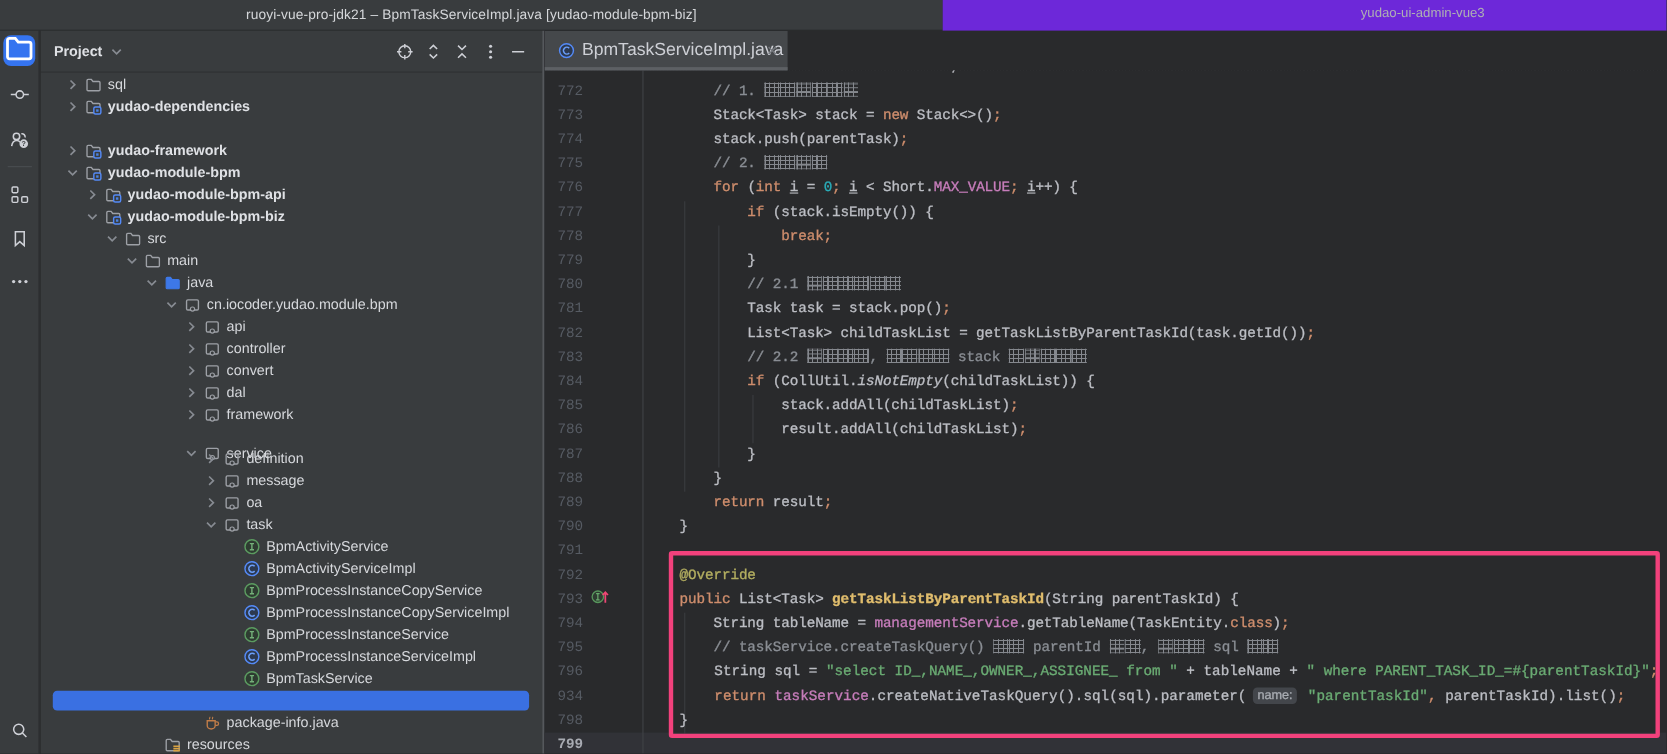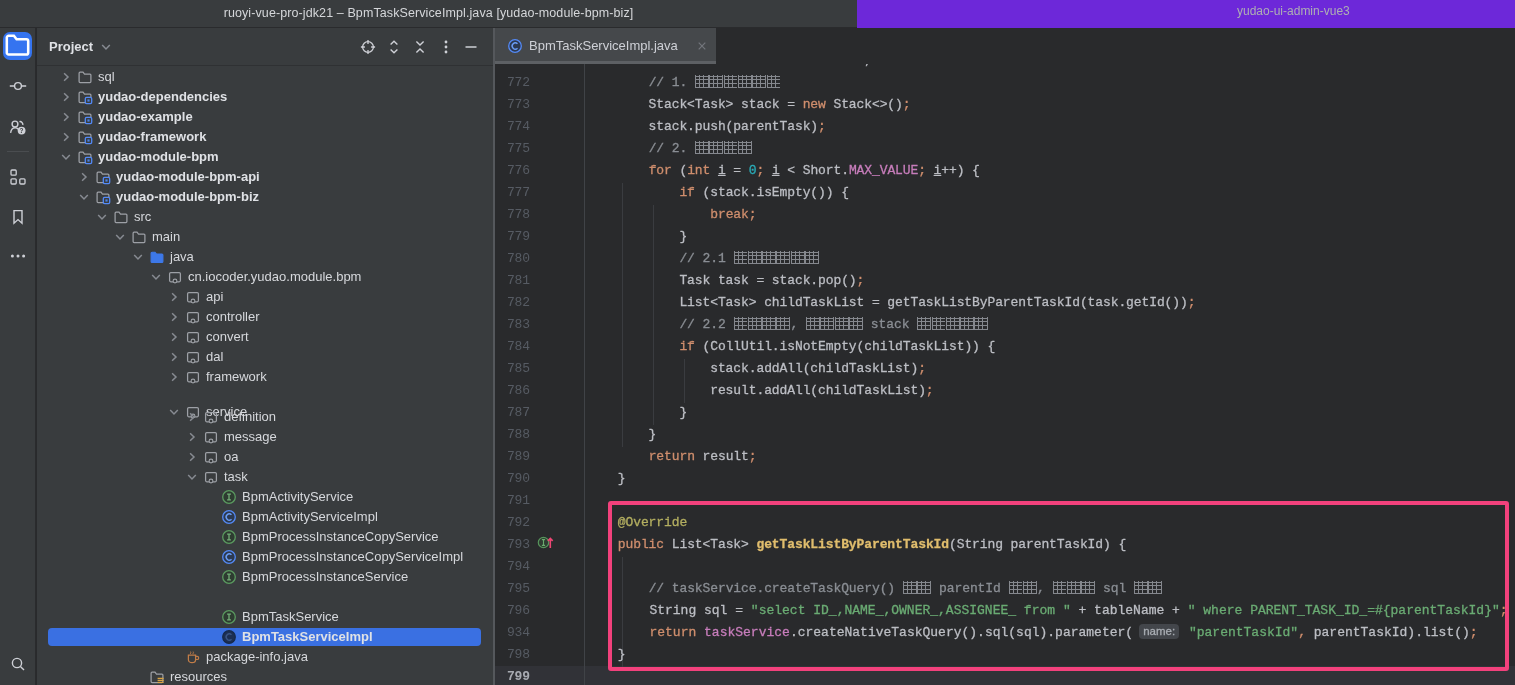--- a/index.html
+++ b/index.html
@@ -31,36 +31,36 @@
 .selrow{position:absolute;left:11px;width:433px;height:18px;background:#3a70e2;border-radius:4px}
 .selt{color:#fff}
 
 #split{position:absolute;left:493px;top:28px;width:2px;height:657px;background:#55585c}
 
 #ed{position:absolute;left:495px;top:28px;width:1020px;height:657px;background:#292a2c;overflow:hidden}
 #caretline{position:absolute;left:0;top:638px;width:1020px;height:19px;background:#313237}
 #tabbar{position:absolute;left:0;top:0;width:1020px;height:36px;background:#292a2c;z-index:5}
 #tab{position:absolute;left:0;top:0;width:221px;height:36px;background:#45484b}
 #tab .ic{position:absolute;left:12px;top:10px}
-#tab .t{position:absolute;left:34px;top:0;height:36px;line-height:36px;font-size:13px;color:#ced0d6}
+#tab .t{position:absolute;left:34px;top:0;height:36px;line-height:36px;font-size:16px;color:#ced0d6}
 #tab .x{position:absolute;left:199px;top:10px}
 #tabu{position:absolute;left:0;top:33px;width:221px;height:3px;background:#5d6064}
 
 .ln{position:absolute;left:0;width:35px;text-align:right;height:22px;line-height:22px;font-family:"Liberation Mono",monospace;font-size:13px;letter-spacing:-0.1px;color:#565b63}
 .ln.cur{color:#a8abb2;font-weight:bold}
 #gsep{position:absolute;left:89px;top:0;width:1px;height:657px;background:#404347}
 .cl{position:absolute;left:92px;height:22px;line-height:22px;font-family:"Liberation Mono",monospace;font-size:13px;letter-spacing:-0.1px;color:#bcbec4;white-space:pre;-webkit-text-stroke:0.3px}
 .cl.w{letter-spacing:0}
 .k{color:#cf8e6d}
 .c{color:#8a8e94}
 .s{color:#6aab73}
 .n{color:#2aacb8}
 .f{color:#c77dbb}
 .fi{color:#c77dbb;}
-.mi{}
+.mi{font-style:italic}
 .u{text-decoration:underline}
 .an{color:#b3ae60}
 .md{color:#e0bd6d;font-weight:bold}
 .chip{display:inline-block;height:15px;line-height:15px;background:#43464b;color:#a8acb2;font-size:11.5px;font-family:"Liberation Sans",sans-serif;border-radius:4px;padding:0 4px;margin:0 2px 0 6px;vertical-align:1px}
 .cj{display:inline-block;width:13.8px;height:12.5px;margin:0 .25px;vertical-align:-1.5px;opacity:.95;background:repeating-linear-gradient(0deg,currentColor 0 1px,transparent 1px 3.8px),repeating-linear-gradient(90deg,currentColor 0 1px,transparent 1px 4.2px)}
 .ig{position:absolute;width:1px;background:#3a3c40}
 
 #pink{position:absolute;left:608px;top:501px;width:901px;height:170px;border:4px solid #f2417c;border-radius:3px;z-index:9}
 </style></head><body>
 <div id="root">
@@ -152,93 +152,78 @@
         </span>
         <span class="ticon" style="left:40px">
           <svg viewBox="0 0 16 16">
             <path d="M2.1 4.2c0-.6.45-1 1-1h2.9l1.5 1.9h5.4c.55 0 1 .45 1 1v6.4c0 .55-.45 1-1 1H3.1c-.55 0-1-.45-1-1z" fill="none" stroke="#9DA0A6" stroke-width="1.25"></path>
             <rect x="8.3" y="8.3" width="6.4" height="6.4" rx="1.4" fill="#393c3e" stroke="#548af7" stroke-width="1.3"></rect>
             <rect x="10.4" y="10.4" width="2.2" height="2.2" fill="#4a82e4"></rect>
           </svg>
         </span>
         <span class="tl b" style="left:61px">yudao-dependencies</span>
       </div>
-<div class="trow" style="top:79px">
+<div class="trow" style="top:99px">
         <span class="ticon" style="left:21px">
           <svg viewBox="0 0 16 16">
             <path d="M6.1 4.2 10 8l-3.9 3.8" fill="none" stroke="#878b92" stroke-width="1.5"></path>
           </svg>
         </span>
         <span class="ticon" style="left:40px">
           <svg viewBox="0 0 16 16">
             <path d="M2.1 4.2c0-.6.45-1 1-1h2.9l1.5 1.9h5.4c.55 0 1 .45 1 1v6.4c0 .55-.45 1-1 1H3.1c-.55 0-1-.45-1-1z" fill="none" stroke="#9DA0A6" stroke-width="1.25"></path>
             <rect x="8.3" y="8.3" width="6.4" height="6.4" rx="1.4" fill="#393c3e" stroke="#548af7" stroke-width="1.3"></rect>
             <rect x="10.4" y="10.4" width="2.2" height="2.2" fill="#4a82e4"></rect>
           </svg>
         </span>
-        <span class="tl b" style="left:61px">yudao-example</span>
-      </div>
-<div class="trow" style="top:99px">
+        <span class="tl b" style="left:61px">yudao-framework</span>
+      </div>
+<div class="trow" style="top:119px">
         <span class="ticon" style="left:21px">
           <svg viewBox="0 0 16 16">
-            <path d="M6.1 4.2 10 8l-3.9 3.8" fill="none" stroke="#878b92" stroke-width="1.5"></path>
+            <path d="M4.2 6.1 8 10l3.8-3.9" fill="none" stroke="#878b92" stroke-width="1.5"></path>
           </svg>
         </span>
         <span class="ticon" style="left:40px">
           <svg viewBox="0 0 16 16">
             <path d="M2.1 4.2c0-.6.45-1 1-1h2.9l1.5 1.9h5.4c.55 0 1 .45 1 1v6.4c0 .55-.45 1-1 1H3.1c-.55 0-1-.45-1-1z" fill="none" stroke="#9DA0A6" stroke-width="1.25"></path>
             <rect x="8.3" y="8.3" width="6.4" height="6.4" rx="1.4" fill="#393c3e" stroke="#548af7" stroke-width="1.3"></rect>
             <rect x="10.4" y="10.4" width="2.2" height="2.2" fill="#4a82e4"></rect>
           </svg>
         </span>
-        <span class="tl b" style="left:61px">yudao-framework</span>
-      </div>
-<div class="trow" style="top:119px">
-        <span class="ticon" style="left:21px">
-          <svg viewBox="0 0 16 16">
-            <path d="M4.2 6.1 8 10l3.8-3.9" fill="none" stroke="#878b92" stroke-width="1.5"></path>
-          </svg>
-        </span>
-        <span class="ticon" style="left:40px">
+        <span class="tl b" style="left:61px">yudao-module-bpm</span>
+      </div>
+<div class="trow" style="top:139px">
+        <span class="ticon" style="left:39px">
+          <svg viewBox="0 0 16 16">
+            <path d="M6.1 4.2 10 8l-3.9 3.8" fill="none" stroke="#878b92" stroke-width="1.5"></path>
+          </svg>
+        </span>
+        <span class="ticon" style="left:58px">
           <svg viewBox="0 0 16 16">
             <path d="M2.1 4.2c0-.6.45-1 1-1h2.9l1.5 1.9h5.4c.55 0 1 .45 1 1v6.4c0 .55-.45 1-1 1H3.1c-.55 0-1-.45-1-1z" fill="none" stroke="#9DA0A6" stroke-width="1.25"></path>
             <rect x="8.3" y="8.3" width="6.4" height="6.4" rx="1.4" fill="#393c3e" stroke="#548af7" stroke-width="1.3"></rect>
             <rect x="10.4" y="10.4" width="2.2" height="2.2" fill="#4a82e4"></rect>
           </svg>
         </span>
-        <span class="tl b" style="left:61px">yudao-module-bpm</span>
-      </div>
-<div class="trow" style="top:139px">
+        <span class="tl b" style="left:79px">yudao-module-bpm-api</span>
+      </div>
+<div class="trow" style="top:159px">
         <span class="ticon" style="left:39px">
           <svg viewBox="0 0 16 16">
-            <path d="M6.1 4.2 10 8l-3.9 3.8" fill="none" stroke="#878b92" stroke-width="1.5"></path>
+            <path d="M4.2 6.1 8 10l3.8-3.9" fill="none" stroke="#878b92" stroke-width="1.5"></path>
           </svg>
         </span>
         <span class="ticon" style="left:58px">
           <svg viewBox="0 0 16 16">
             <path d="M2.1 4.2c0-.6.45-1 1-1h2.9l1.5 1.9h5.4c.55 0 1 .45 1 1v6.4c0 .55-.45 1-1 1H3.1c-.55 0-1-.45-1-1z" fill="none" stroke="#9DA0A6" stroke-width="1.25"></path>
             <rect x="8.3" y="8.3" width="6.4" height="6.4" rx="1.4" fill="#393c3e" stroke="#548af7" stroke-width="1.3"></rect>
             <rect x="10.4" y="10.4" width="2.2" height="2.2" fill="#4a82e4"></rect>
           </svg>
         </span>
-        <span class="tl b" style="left:79px">yudao-module-bpm-api</span>
-      </div>
-<div class="trow" style="top:159px">
-        <span class="ticon" style="left:39px">
-          <svg viewBox="0 0 16 16">
-            <path d="M4.2 6.1 8 10l3.8-3.9" fill="none" stroke="#878b92" stroke-width="1.5"></path>
-          </svg>
-        </span>
-        <span class="ticon" style="left:58px">
-          <svg viewBox="0 0 16 16">
-            <path d="M2.1 4.2c0-.6.45-1 1-1h2.9l1.5 1.9h5.4c.55 0 1 .45 1 1v6.4c0 .55-.45 1-1 1H3.1c-.55 0-1-.45-1-1z" fill="none" stroke="#9DA0A6" stroke-width="1.25"></path>
-            <rect x="8.3" y="8.3" width="6.4" height="6.4" rx="1.4" fill="#393c3e" stroke="#548af7" stroke-width="1.3"></rect>
-            <rect x="10.4" y="10.4" width="2.2" height="2.2" fill="#4a82e4"></rect>
-          </svg>
-        </span>
         <span class="tl b" style="left:79px">yudao-module-bpm-biz</span>
       </div>
 <div class="trow" style="top:179px">
         <span class="ticon" style="left:57px">
           <svg viewBox="0 0 16 16">
             <path d="M4.2 6.1 8 10l3.8-3.9" fill="none" stroke="#878b92" stroke-width="1.5"></path>
           </svg>
         </span>
         <span class="ticon" style="left:76px">
           <svg viewBox="0 0 16 16">
@@ -465,39 +450,39 @@
       </div>
 <div class="trow" style="top:539px">
         <span class="ticon" style="left:184px">
           <svg viewBox="0 0 16 16">
             <circle cx="8" cy="8" r="6.3" fill="#2e3c31" stroke="#5b9b60" stroke-width="1.3"></circle>
             <path d="M6.1 5.2h3.8M6.1 10.8h3.8M8 5.2v5.6" stroke="#74b079" stroke-width="1.3" fill="none"></path>
           </svg>
         </span>
         <span class="tl" style="left:205px">BpmProcessInstanceService</span>
       </div>
+<div class="trow" style="top:559px">
+        <span class="ticon" style="left:184px">
+          <svg viewBox="0 0 16 16">
+            <circle cx="8" cy="8" r="6.3" fill="#2c3950" stroke="#548af7" stroke-width="1.3"></circle>
+            <path d="M10.5 5.8a3.1 3.1 0 1 0 0 4.4" fill="none" stroke="#6b9ef8" stroke-width="1.4"></path>
+          </svg>
+        </span>
+        <span class="tl" style="left:205px">BpmProcessInstanceServiceImpl</span>
+      </div>
 <div class="trow" style="top:579px">
         <span class="ticon" style="left:184px">
           <svg viewBox="0 0 16 16">
             <circle cx="8" cy="8" r="6.3" fill="#2e3c31" stroke="#5b9b60" stroke-width="1.3"></circle>
             <path d="M6.1 5.2h3.8M6.1 10.8h3.8M8 5.2v5.6" stroke="#74b079" stroke-width="1.3" fill="none"></path>
           </svg>
         </span>
         <span class="tl" style="left:205px">BpmTaskService</span>
       </div>
 <div class="selrow" style="top:600px"></div>
-<div class="trow" style="top:599px">
-        <span class="ticon" style="left:184px">
-          <svg viewBox="0 0 16 16">
-            <circle cx="8" cy="8" r="6.3" fill="#1c2f54" stroke="#16294a" stroke-width="1.2"></circle>
-            <path d="M10.5 5.8a3.1 3.1 0 1 0 0 4.4" fill="none" stroke="#3a5585" stroke-width="1.4"></path>
-          </svg>
-        </span>
-        <span class="tl b selt" style="left:205px">BpmTaskServiceImpl</span>
-      </div>
 <div class="trow" style="top:619px">
         <span class="ticon" style="left:148px">
           <svg viewBox="0 0 16 16">
             <path d="M3.4 6.2h7.2v4.6a3.6 2.9 0 0 1-7.2 0z" fill="none" stroke="#c27d48" stroke-width="1.25"></path>
             <path d="M10.8 7.3h1.3a1.6 1.6 0 0 1 0 3.2h-1.4" fill="none" stroke="#c27d48" stroke-width="1.2"></path>
             <path d="M5.6 2.6c.8.9-.6 1.4 0 2.4M8.2 2.6c.8.9-.6 1.4 0 2.4" fill="none" stroke="#c27d48" stroke-width="1"></path>
           </svg>
         </span>
         <span class="tl" style="left:169px">package-info.java</span>
       </div>
@@ -558,20 +543,21 @@
 <div class="ln" style="top:418px">789</div>
 <div class="cl" style="top:418px">        <span class="k">return</span> result<span class="k">;</span></div>
 <div class="ln" style="top:440px">790</div>
 <div class="cl" style="top:440px">    }</div>
 <div class="ln" style="top:462px">791</div>
 <div class="ln" style="top:484px">792</div>
 <div class="cl" style="top:484px">    <span class="an">@Override</span></div>
 <div class="ln" style="top:506px">793</div>
 <div class="cl" style="top:506px">    <span class="k">public</span> List&lt;Task&gt; <span class="md">getTaskListByParentTaskId</span>(String parentTaskId) {</div>
 <div class="ln" style="top:528px">794</div>
+<div class="cl" style="top:528px">        String tableName = <span class="f">managementService</span>.getTableName(TaskEntity.<span class="k">class</span>)<span class="k">;</span></div>
 <div class="ln" style="top:550px">795</div>
 <div class="cl" style="top:550px">        <span class="c">// taskService.createTaskQuery() </span><span class="cj c"></span><span class="cj c"></span><span class="c"> parentId </span><span class="cj c"></span><span class="cj c"></span><span class="c">, </span><span class="cj c"></span><span class="cj c"></span><span class="cj c"></span><span class="c"> sql </span><span class="cj c"></span><span class="cj c"></span></div>
 <div class="ln" style="top:572px">796</div>
 <div class="cl w" style="top:572px">        String sql = <span class="s">"select ID_,NAME_,OWNER_,ASSIGNEE_ from "</span> + tableName + <span class="s">" where PARENT_TASK_ID_=#{parentTaskId}"</span><span class="k">;</span></div>
 <div class="ln" style="top:594px">934</div>
 <div class="cl w" style="top:594px">        <span class="k">return</span> <span class="f">taskService</span>.createNativeTaskQuery().sql(sql).parameter(<span class="chip">name:</span> <span class="s">"parentTaskId"</span><span class="k">,</span> parentTaskId).list()<span class="k">;</span></div>
 <div class="ln" style="top:616px">798</div>
 <div class="cl" style="top:616px">    }</div>
 <div class="ln cur" style="top:638px">799</div>
     <div id="gsep"></div>

